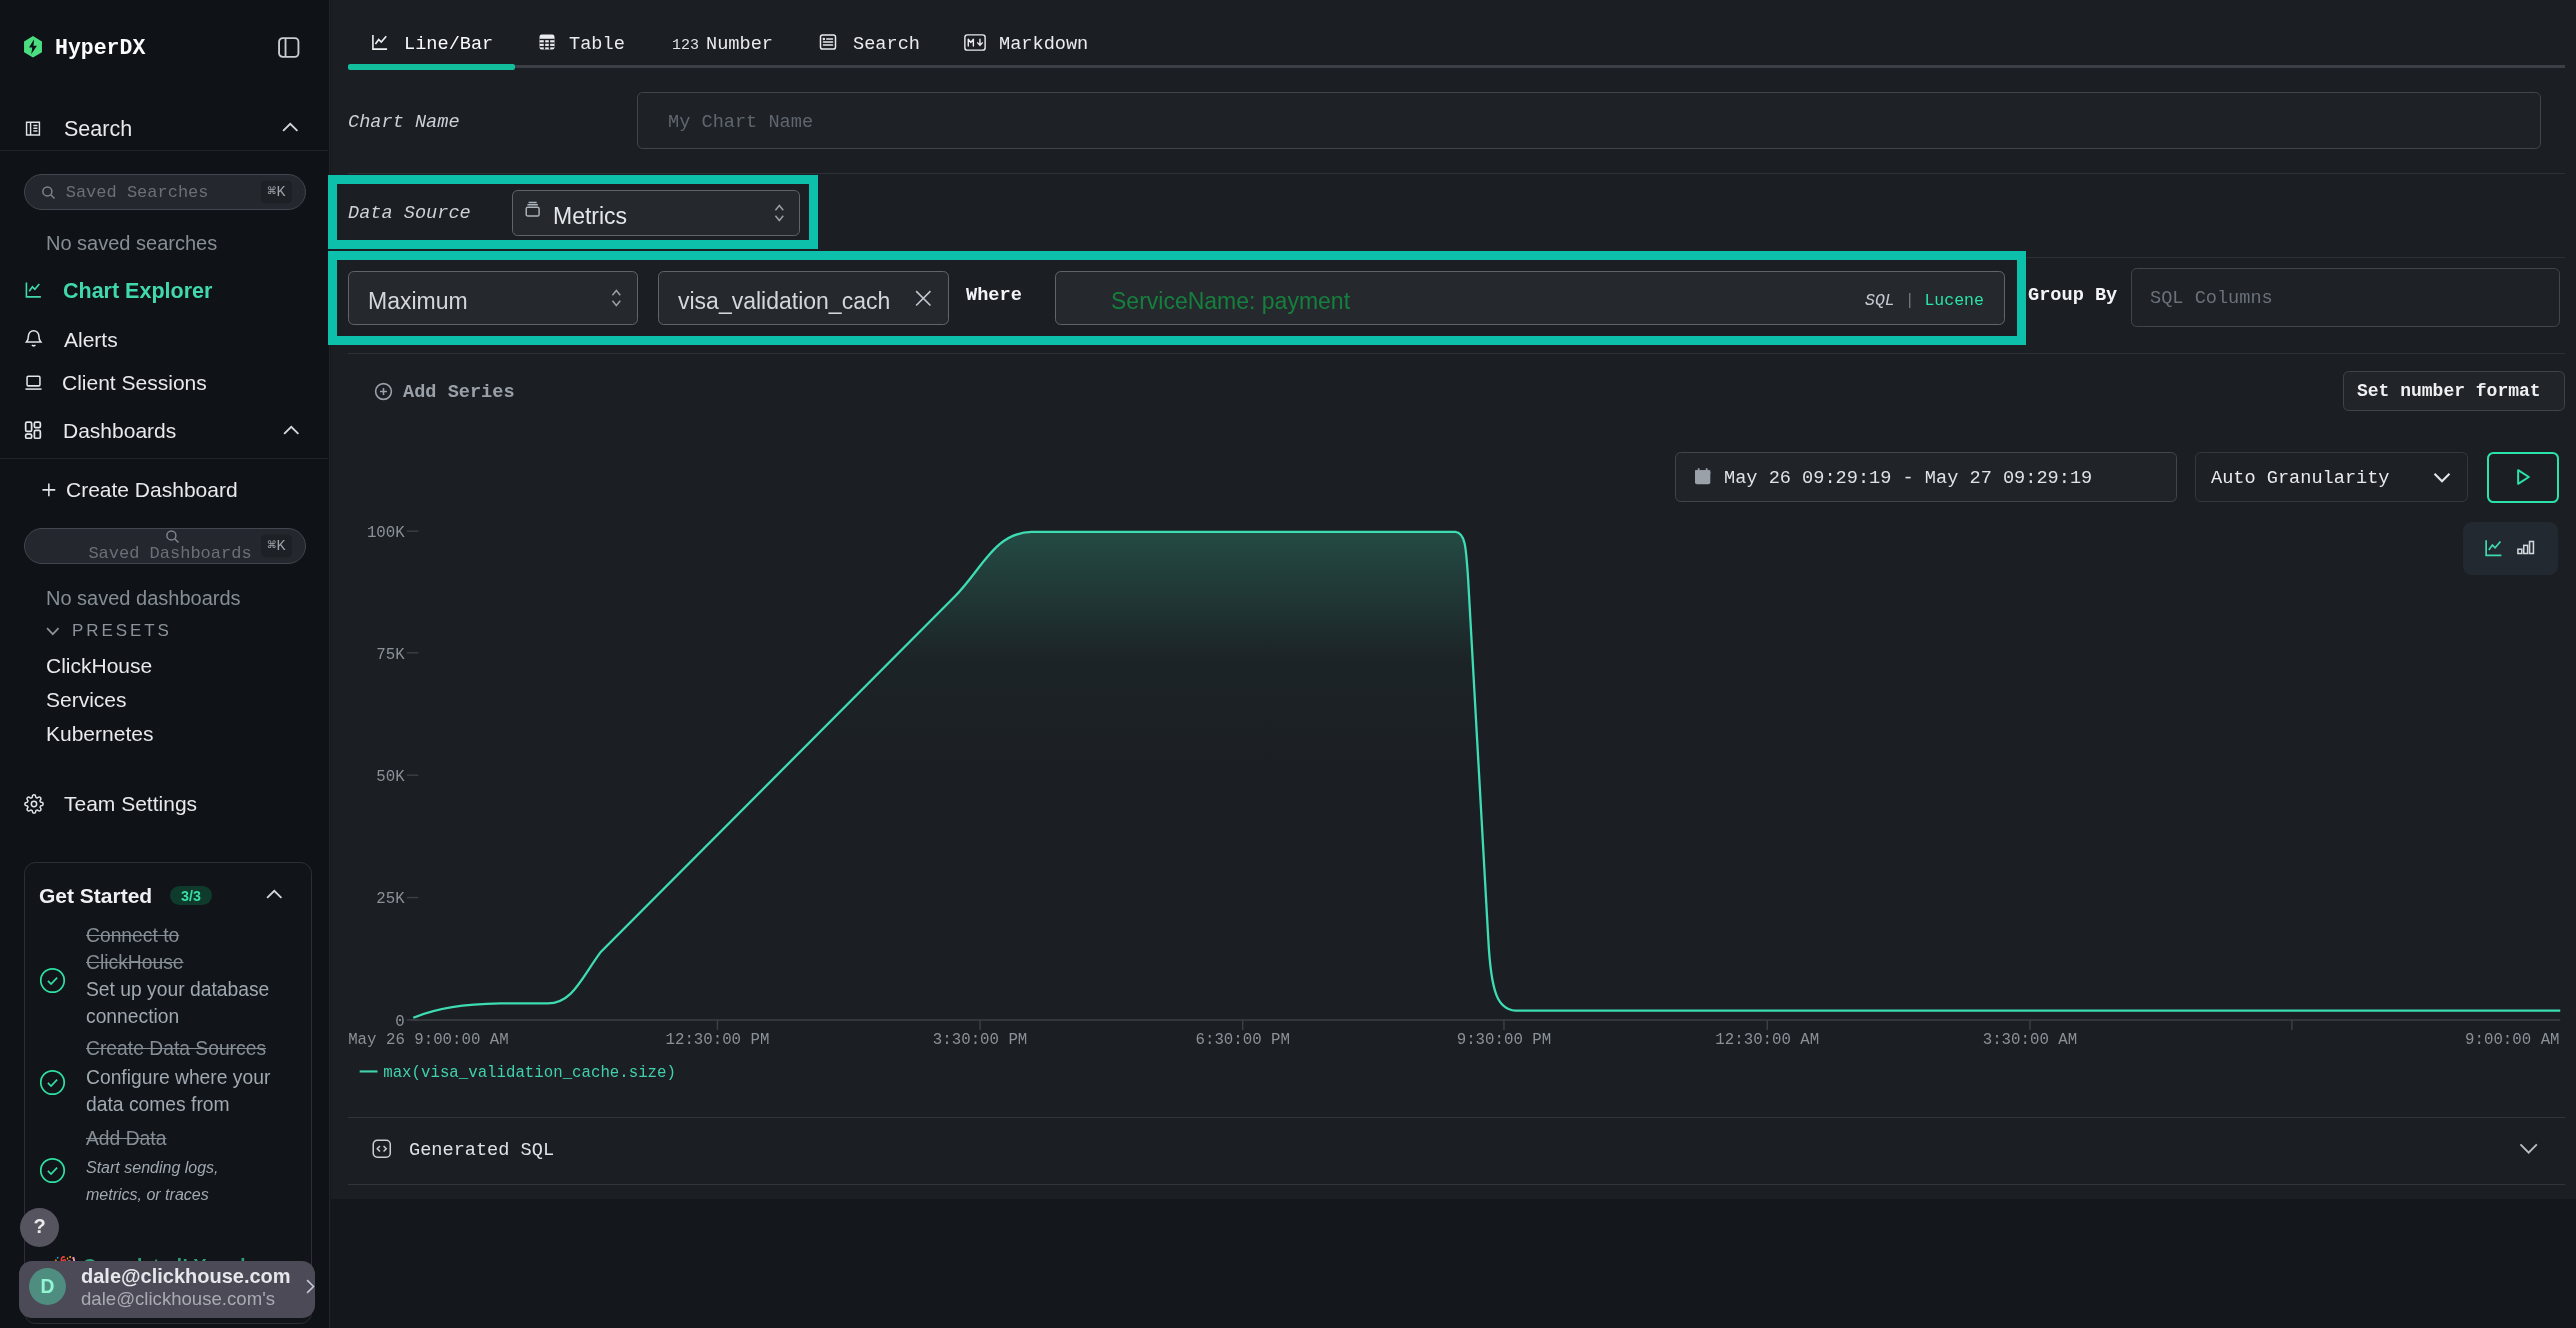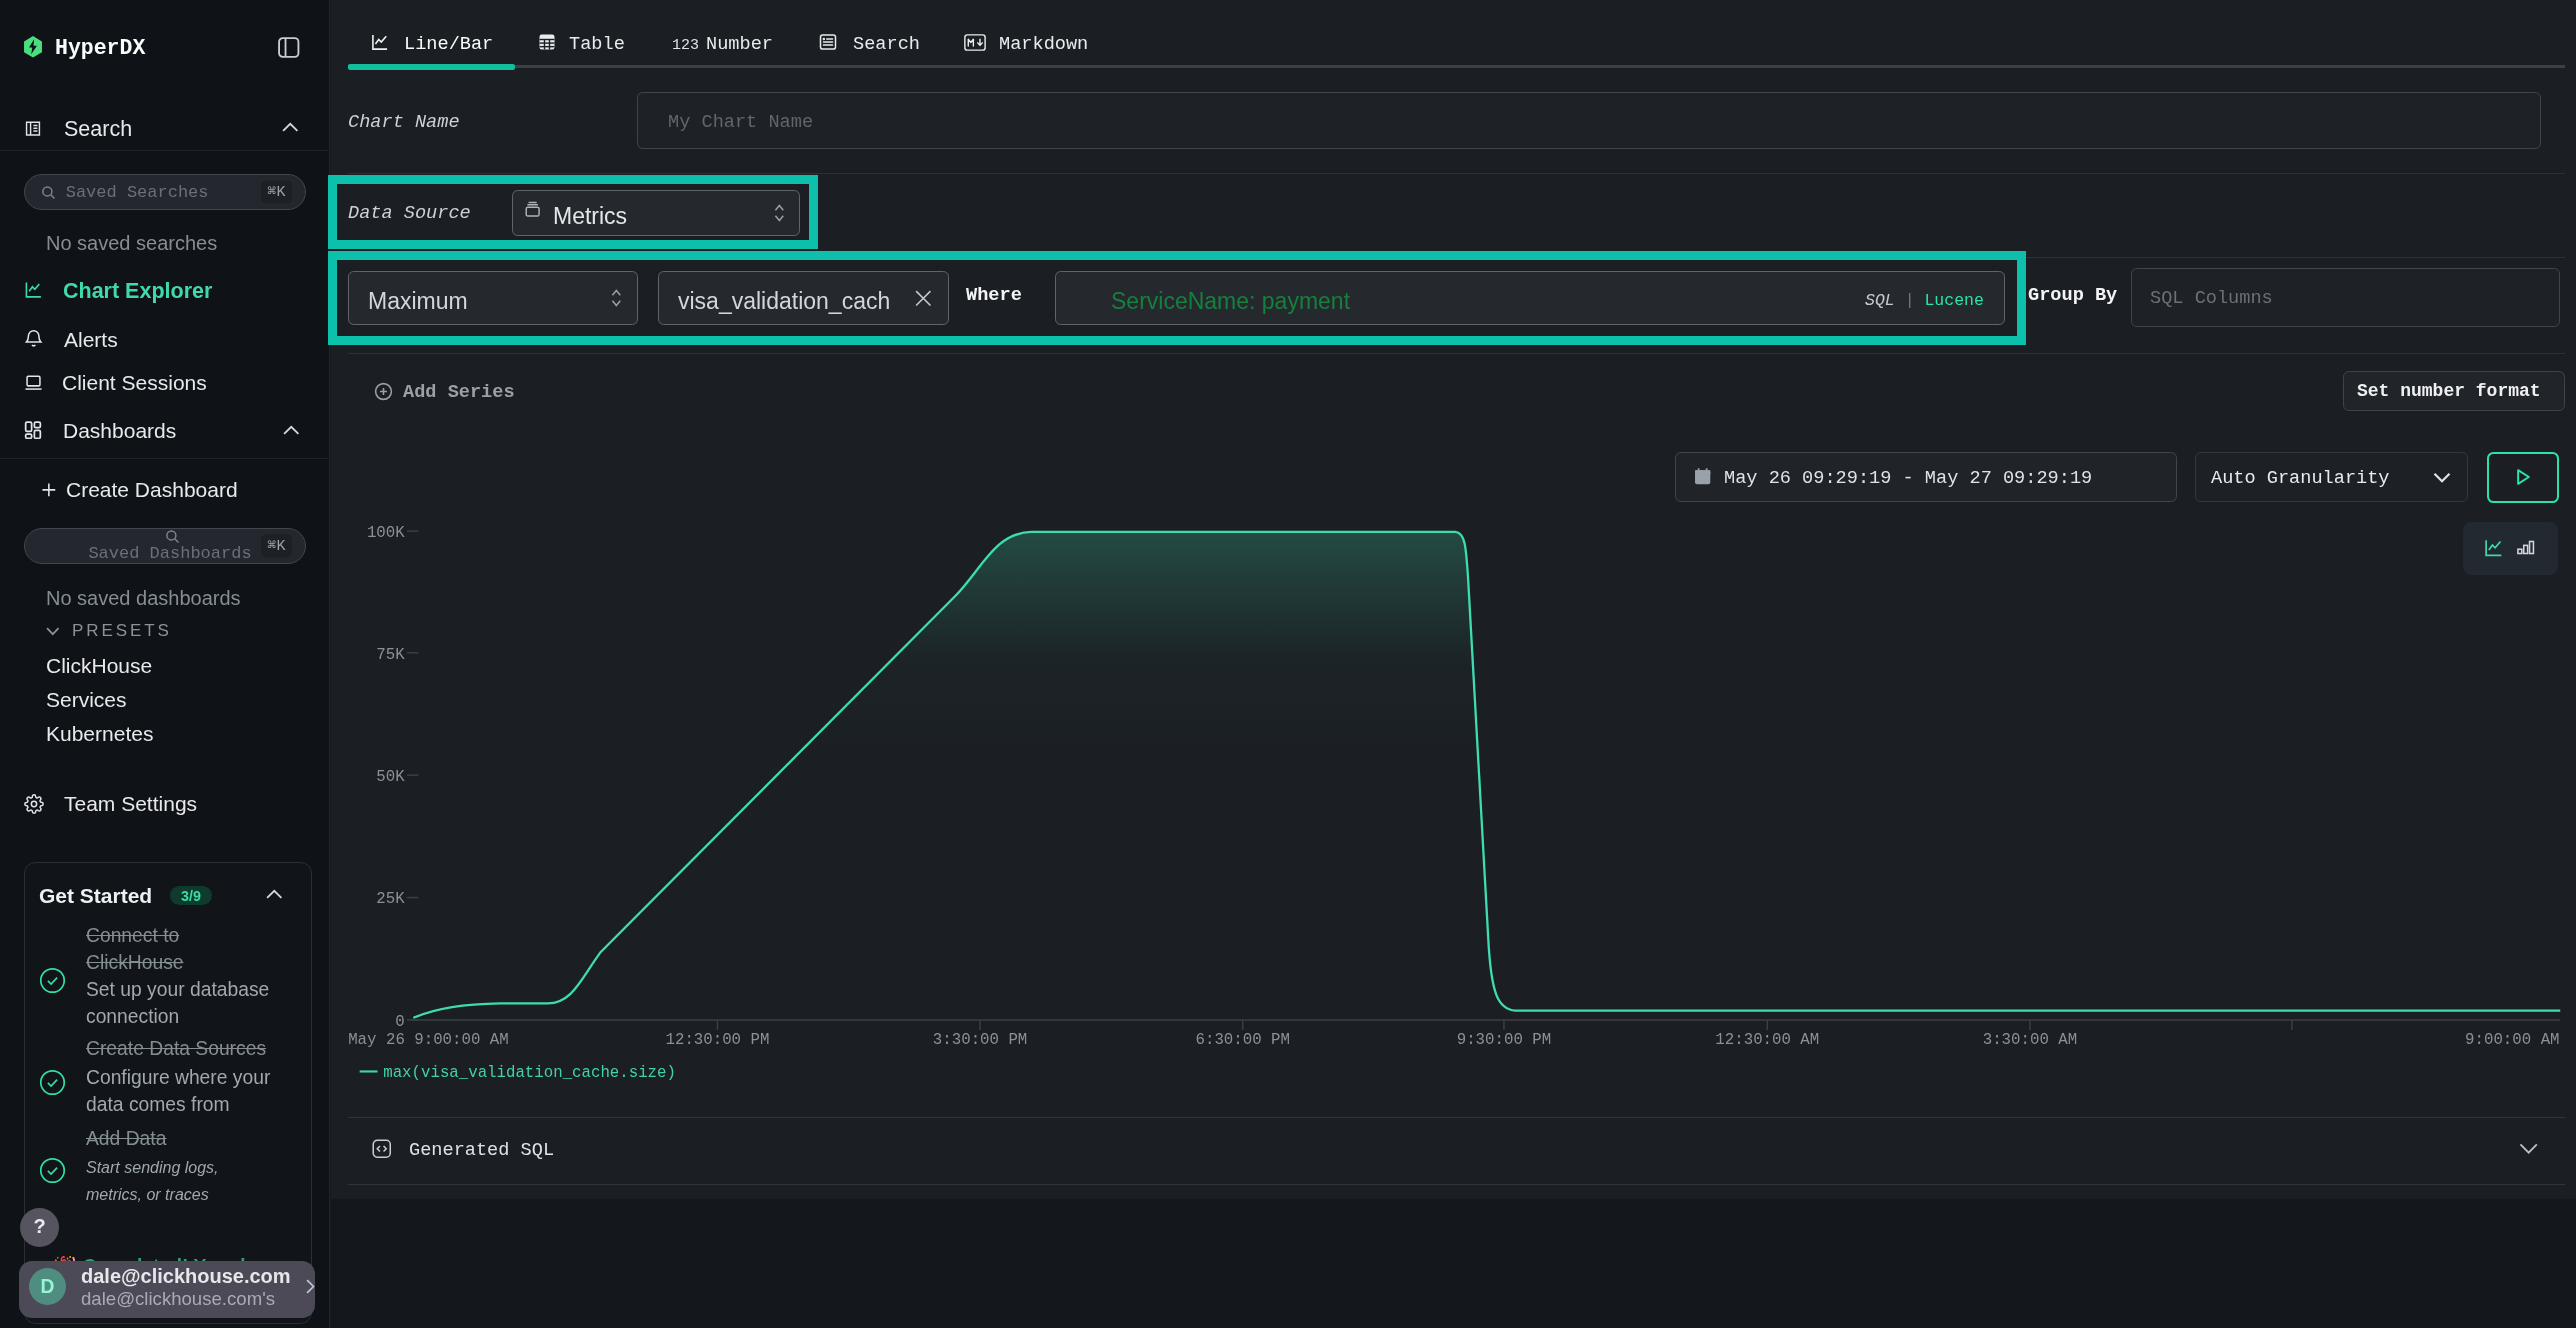--- a/index.html
+++ b/index.html
@@ -131,21 +131,21 @@
   <div class="sideitem" style="left:46px;top:722px;">Kubernetes</div>
 
   <svg class="abs" style="left:23.6px;top:794px" width="20" height="20" viewBox="0 0 24 24" fill="none" stroke="#e2e5e9" stroke-width="1.8">
     <circle cx="12" cy="12" r="3.2"></circle>
     <path d="M19.4 15a1.6 1.6 0 0 0 .33 1.82l.06.06a2 2 0 1 1-2.83 2.83l-.06-.06a1.6 1.6 0 0 0-1.82-.33 1.6 1.6 0 0 0-1 1.51V21a2 2 0 1 1-4 0v-.09A1.6 1.6 0 0 0 9 19.4a1.6 1.6 0 0 0-1.82.33l-.06.06a2 2 0 1 1-2.83-2.83l.06-.06a1.6 1.6 0 0 0 .33-1.82 1.6 1.6 0 0 0-1.51-1H3a2 2 0 1 1 0-4h.09A1.6 1.6 0 0 0 4.6 9a1.6 1.6 0 0 0-.33-1.82l-.06-.06a2 2 0 1 1 2.83-2.83l.06.06a1.6 1.6 0 0 0 1.82.33H9a1.6 1.6 0 0 0 1-1.51V3a2 2 0 1 1 4 0v.09a1.6 1.6 0 0 0 1 1.51 1.6 1.6 0 0 0 1.82-.33l.06-.06a2 2 0 1 1 2.83 2.83l-.06.06a1.6 1.6 0 0 0-.33 1.82V9a1.6 1.6 0 0 0 1.51 1H21a2 2 0 1 1 0 4h-.09a1.6 1.6 0 0 0-1.51 1z"></path>
   </svg>
   <div class="sideitem" style="left:64px;top:792px;">Team Settings</div>
 
   <div class="abs" style="left:24px;top:862px;width:288px;height:462px;border:1.4px solid #2b3036;border-radius:11.4px;background:#111419;"></div>
   <div class="abs" style="left:39px;top:884px;font-size:21px;font-weight:bold;color:#eef0f3;">Get Started</div>
-  <div class="abs" style="left:170px;top:886px;width:42px;height:19.3px;background:#0e3b2c;border-radius:10px;color:#3adca6;font-size:14.3px;font-weight:bold;text-align:center;line-height:20px;">3/9</div>
+  <div class="abs" style="left:170px;top:886px;width:42px;height:19.3px;background:#0e3b2c;border-radius:10px;color:#3adca6;font-size:14.3px;font-weight:bold;text-align:center;line-height:20px;">3/3</div>
   <svg class="abs" style="left:266px;top:889px" width="16.5" height="10" viewBox="0 0 23 14" fill="none" stroke="#d4d8dc" stroke-width="2.6">
       <path d="M1.5 12.5 L11.5 2.5 L21.5 12.5"></path>
     </svg>
 
   <svg class="abs" style="left:39px;top:967px" width="27" height="27" viewBox="0 0 38 38" fill="none" stroke="#2fe0a2" stroke-width="2.4">
     <circle cx="19" cy="19" r="16.5"></circle>
       <path d="M12.5 19.5 L17 24 L25.5 15"></path>
   </svg>
   <div class="abs dim" style="left:86px;top:922px;font-size:19.3px;text-decoration:line-through;line-height:27px;">Connect to<br>ClickHouse</div>
   <div class="abs" style="left:86px;top:976px;font-size:19.3px;color:#a0a8b0;line-height:27px;">Set up your database<br>connection</div>

